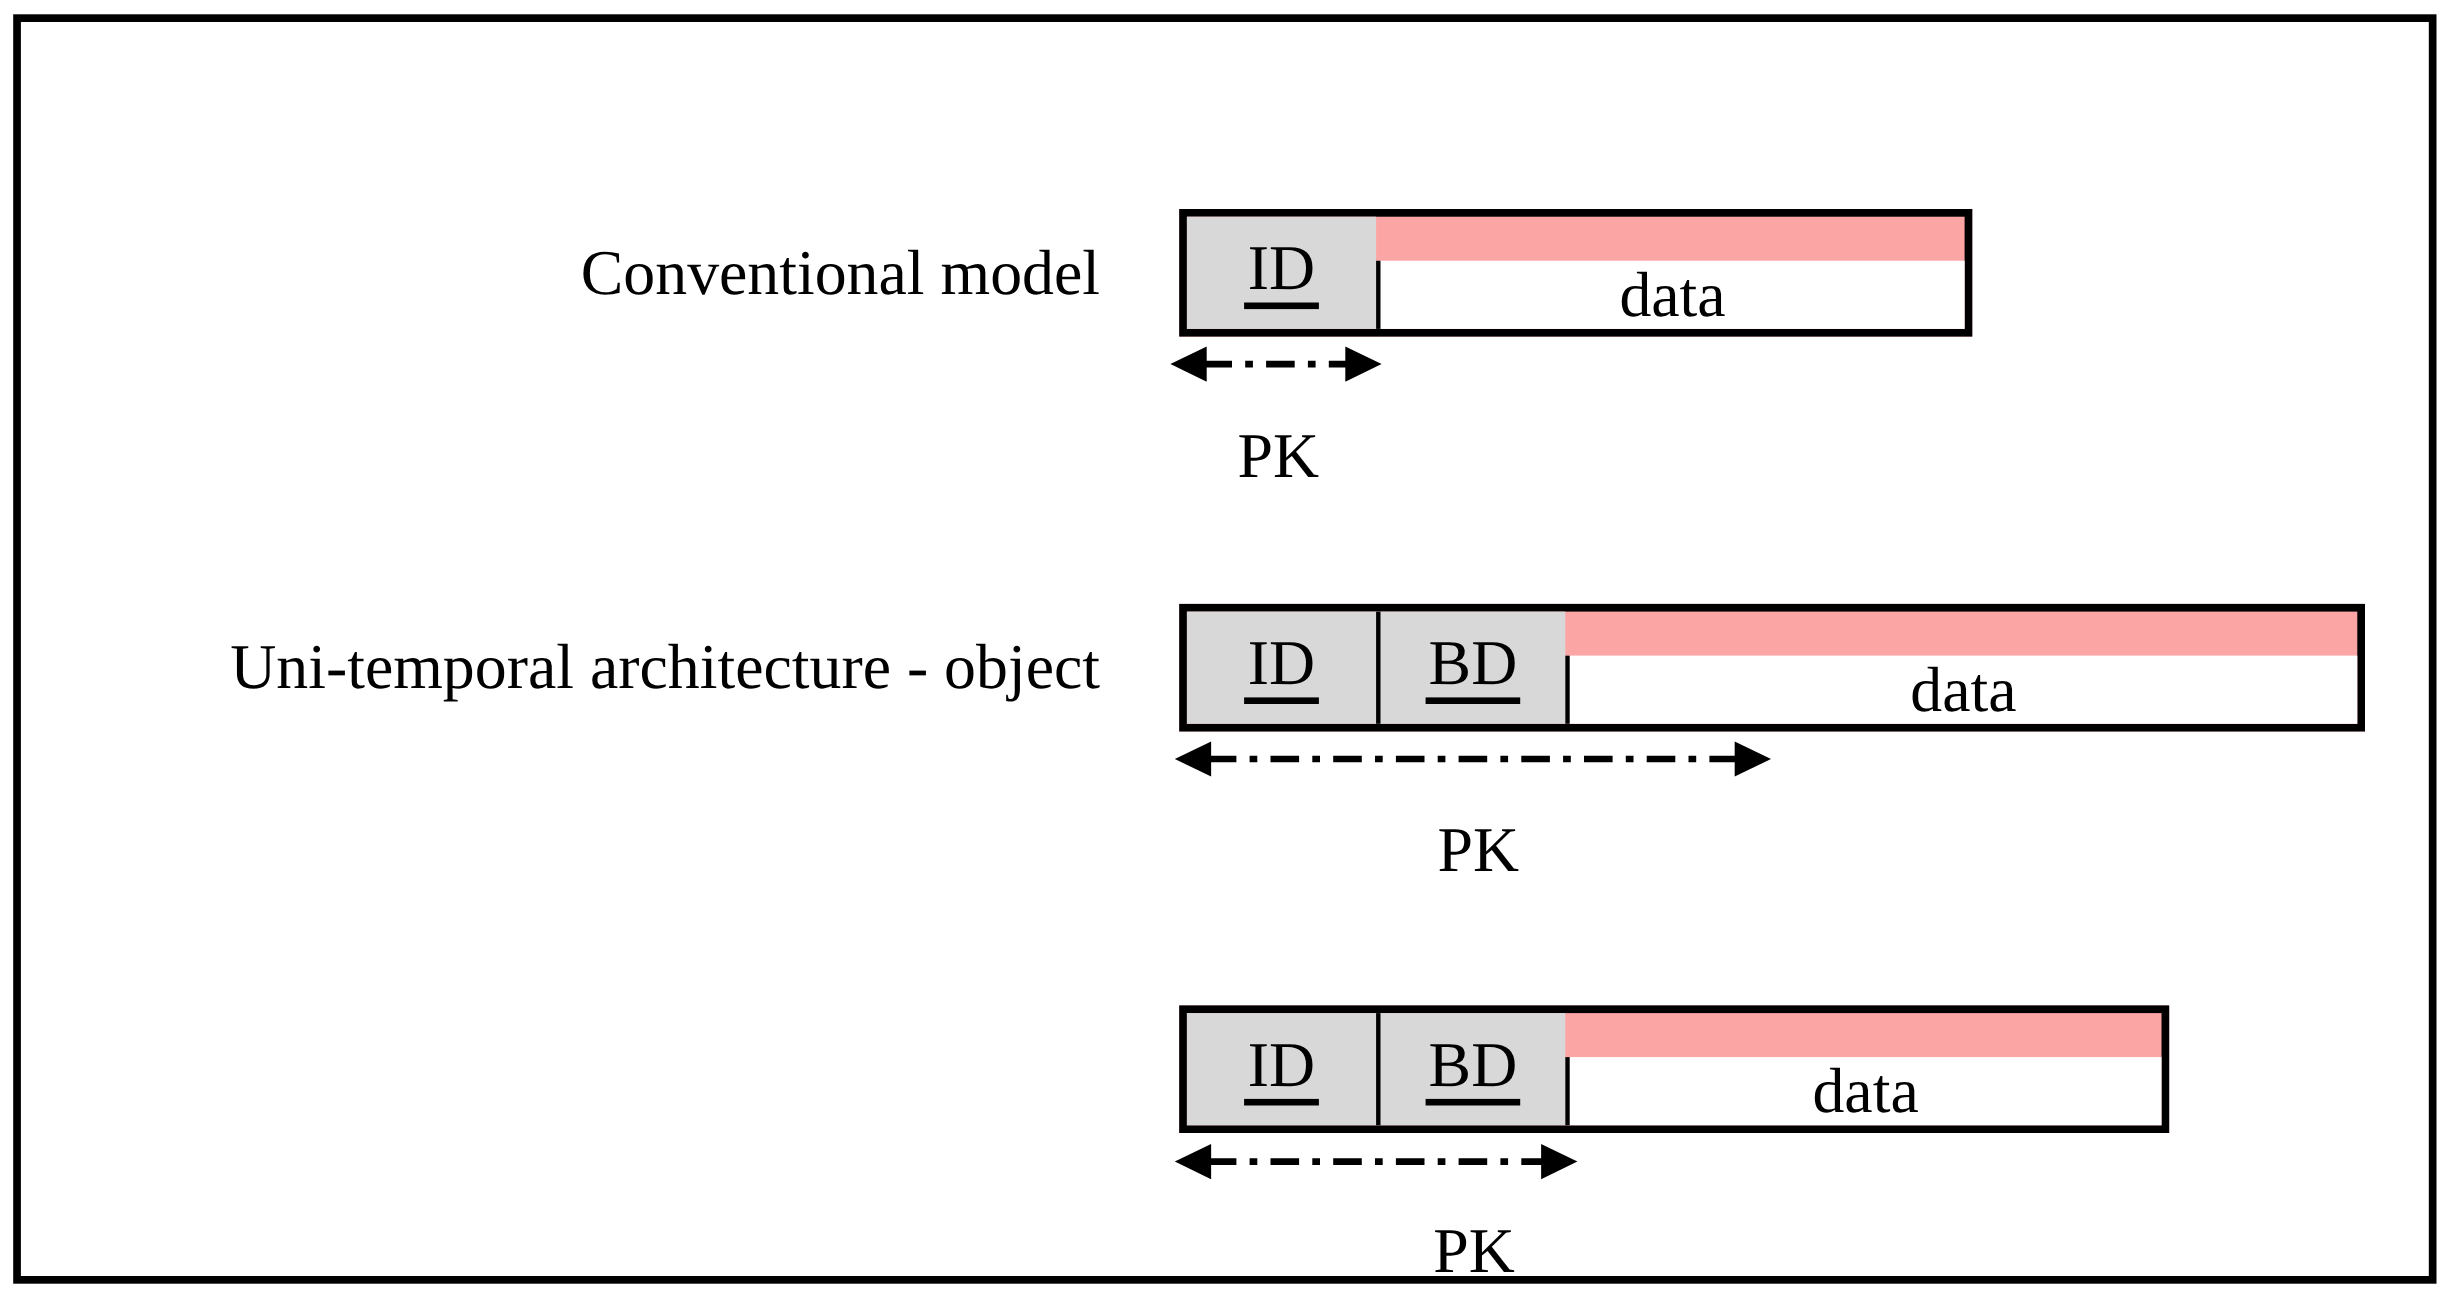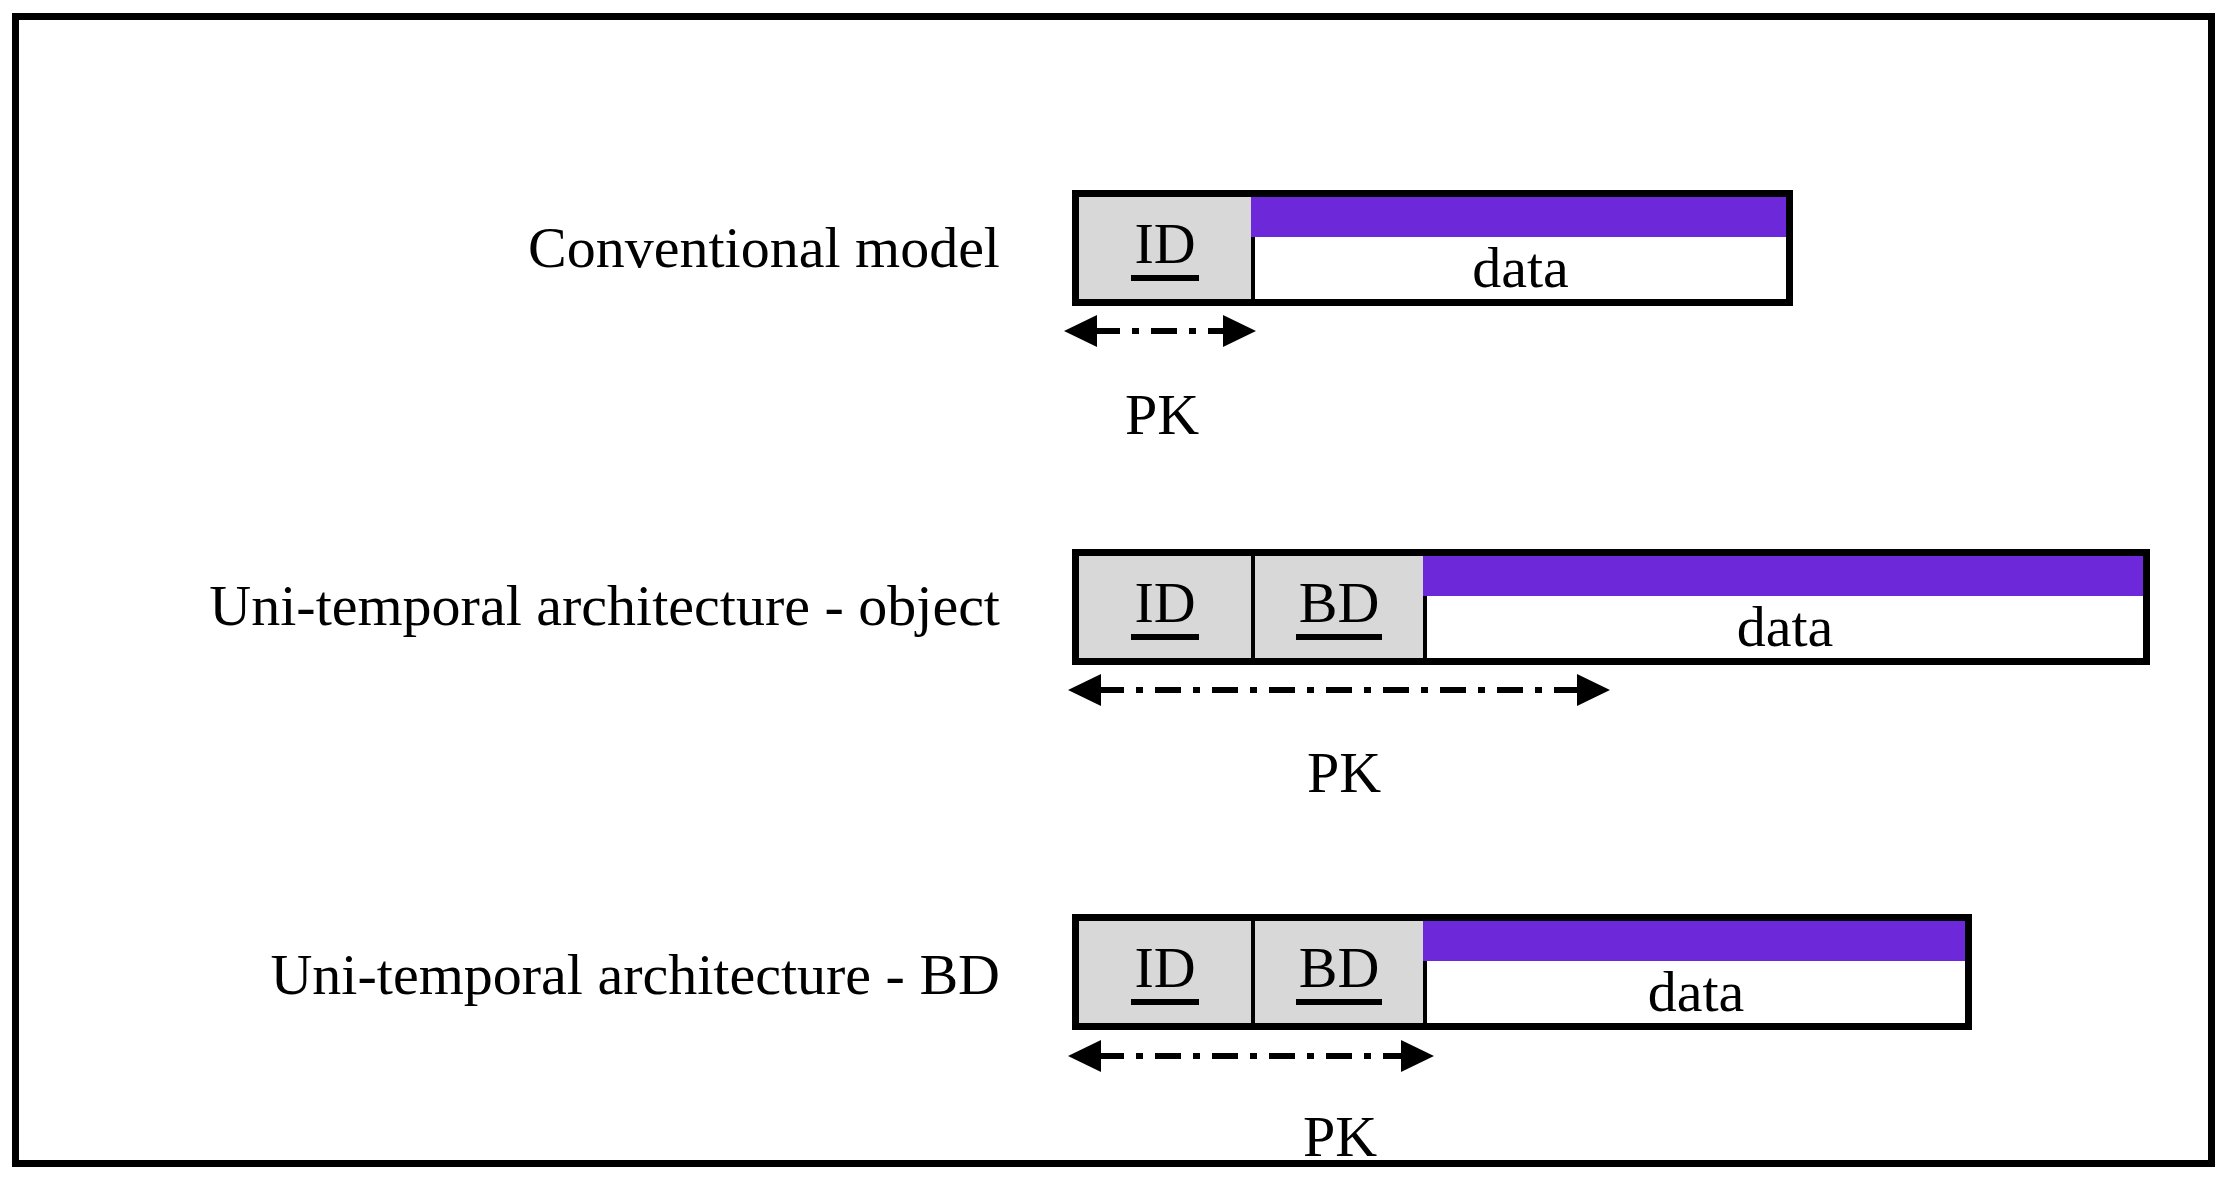--- a/index.html
+++ b/index.html
@@ -47,21 +47,21 @@
   .row-label.r1 { top: 215px; margin-left: 41px; }
   .row-label.r2 { top: 573px; }
   .row-label.r3 { top: 942px; }
 
   .record {
     position: absolute;
     display: flex;
     height: 116px;
     border: 7px solid #000000;
     box-sizing: border-box;
-    background: #6d28d9;
+    background: #fca5a5;
   }
   .record.r1 { left: 1072px; top: 190px; width: 721px; }
   .record.r2 { left: 1072px; top: 549px; width: 1078px; }
   .record.r3 { left: 1072px; top: 914px; width: 900px; }
 
   .cell {
     display: flex;
     align-items: center;
     justify-content: center;
     font-size: 58px;
@@ -141,21 +141,20 @@
       <span class="cell-text">data</span>
     </div>
   </div>
   <svg class="pk-arrow r2" width="542" height="36" viewBox="0 0 542 36">
     <line x1="30" y1="18" x2="512" y2="18" stroke="#000000" stroke-width="6" stroke-dasharray="26 12 7 12"></line>
     <polygon points="0,18 33,2 33,34" fill="#000000"></polygon>
     <polygon points="542,18 509,2 509,34" fill="#000000"></polygon>
   </svg>
   <div class="pk-label r2">PK</div>
 
-  <div class="row-label r3">Uni-temporal architecture - BD</div>
   <div class="record r3">
     <div class="cell key">
       <span class="cell-text">ID</span>
     </div>
     <div class="cell key">
       <span class="cell-text">BD</span>
     </div>
     <div class="cell data">
       <span class="cell-text">data</span>
     </div>

